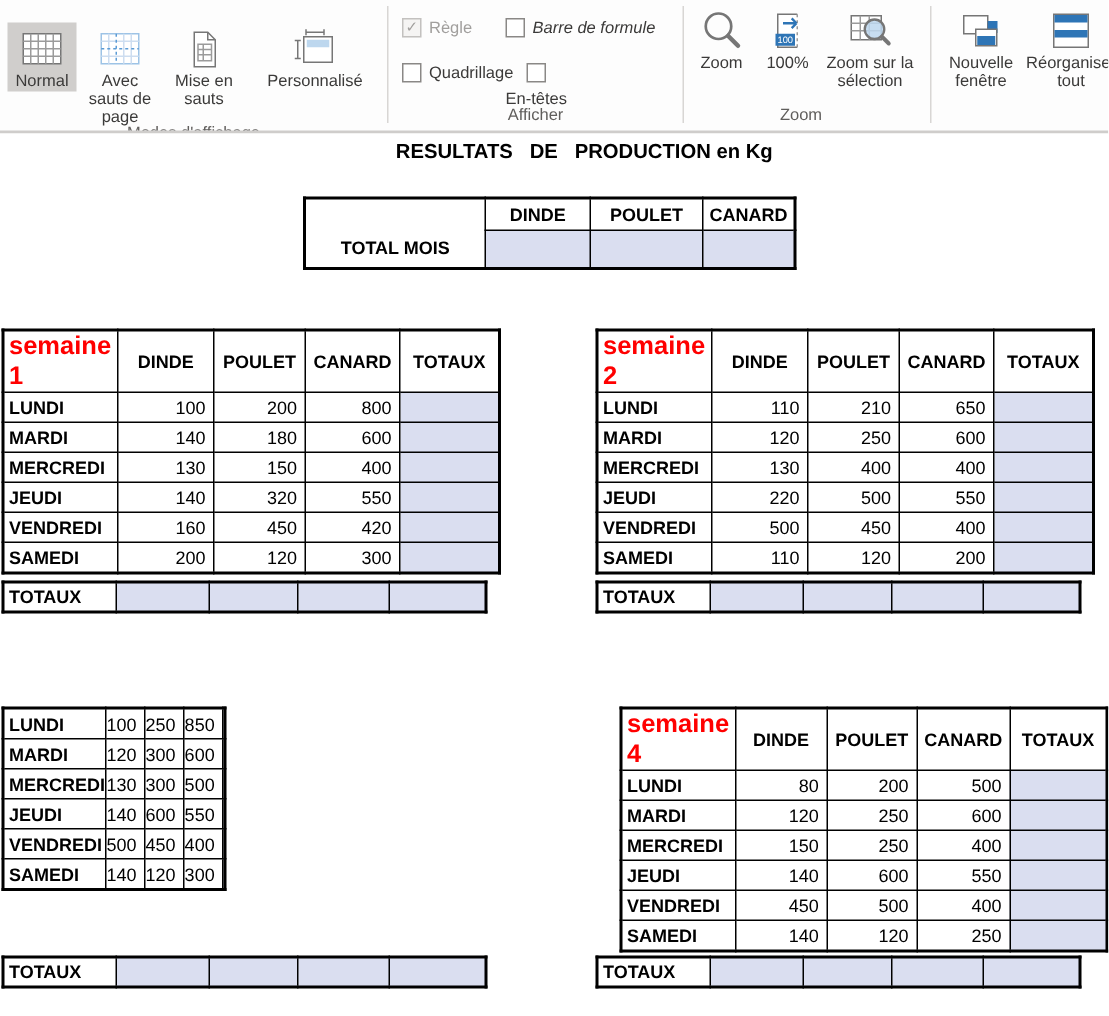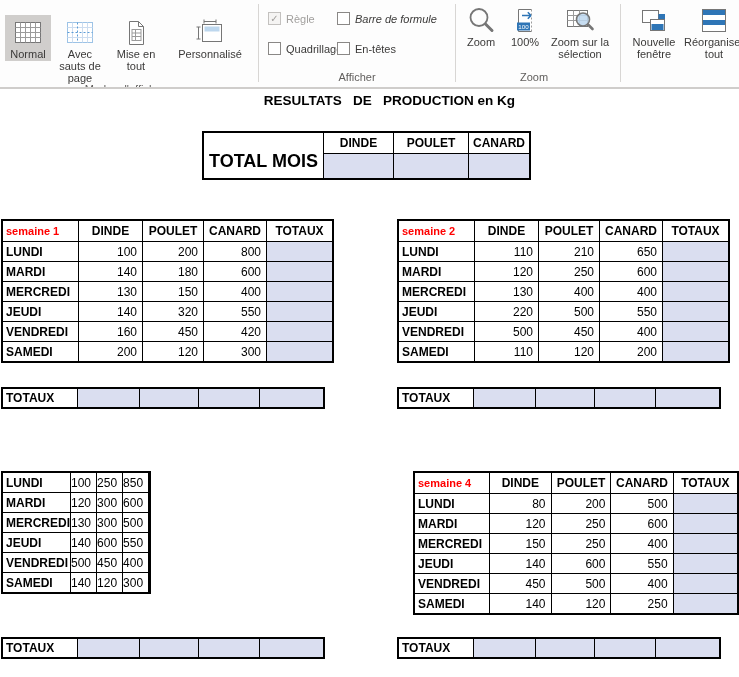--- a/index.html
+++ b/index.html
@@ -31,28 +31,28 @@
 
   
   .sheet{position:absolute;left:0;top:89px;width:739px;height:588px;background:#fff;color:#000;}
   .title{position:absolute;left:0;top:4px;width:739px;text-align:center;
          font-size:13.5px;font-weight:bold;white-space:pre;padding-left:20px;}
 
   table{border-collapse:collapse;table-layout:fixed;}
   .totalmois{position:absolute;left:202px;top:42px;border:2.5px solid #000;font-size:12px;}
   .totalmois th{border:1.5px solid #000;height:20px;font-weight:bold;text-align:center;padding:0;}
   .totalmois .tmc0{width:119px}.totalmois .tmc1{width:69px}.totalmois .tmc2{width:74px}.totalmois .tmc3{width:60px}
-  .tm-label{border:1.5px solid #000;font-size:18px;font-weight:bold;text-align:center;
+  .tm-label{border:1.5px solid #000;font-size:12px;font-weight:bold;text-align:center;
             vertical-align:bottom;padding:0 0 6px 0;}
   .tm-fill{border:1px solid #000;height:22px;background:var(--lav);}
 
   .wk-slot{position:absolute;}
   .wk{border:2px solid #000;font-size:12px;}
   .wk th{border:1px solid #000;height:20px;font-weight:bold;text-align:center;padding:0 1px;background:#fff;}
-  .wk th.wkname{color:var(--red);text-align:left;padding-left:3px;font-size:11px;}
+  .wk th.wkname{color:var(--red);text-align:left;padding-left:3px;font-size:17px;}
   .wk td{border:1px solid #000;height:19px;padding:0;}
   .wk td.day{font-weight:bold;text-align:left;padding-left:3px;}
   .wk td.num{text-align:right;padding-right:5px;}
   .wk td.tot{background:var(--lav);}
   .wk th:nth-child(1),.totrow td:nth-child(1){width:71px;}
   .wk th:nth-child(2),.totrow td:nth-child(2){width:61px;}
   .wk th:nth-child(3),.totrow td:nth-child(3){width:58px;}
   .wk th:nth-child(4),.totrow td:nth-child(4){width:60px;}
   .wk th:nth-child(5),.totrow td:nth-child(5){width:63px;}
 
@@ -93,21 +93,21 @@
         </button>
         <button class="vbtn w54">
           <span class="icon">
             <svg viewBox="0 0 30 28" width="30" height="28">
                 <path d="M8.5 2.5h9l5 5v18h-14z" fill="#fff" stroke="#767676"></path>
                 <path d="M17.5 2.5v5h5" fill="none" stroke="#767676"></path>
                 <rect x="11" y="10.5" width="9" height="11" fill="none" stroke="#9b9b9b"></rect>
                 <path d="M11 14h9M11 17.5h9M14.5 10.5v11" stroke="#9b9b9b"></path>
               </svg>
           </span>
-          <span>Mise en tout</span>
+          <span>Mise en sauts</span>
         </button>
         <button class="vbtn w90">
           <span class="icon">
             <svg viewBox="0 0 30 28" width="30" height="28">
                 <path d="M3.5 8v12M1.5 8h4M1.5 20h4" stroke="#767676" fill="none"></path>
                 <path d="M9 2.5h12M9 .5v4M21 .5v4" stroke="#767676" fill="none"></path>
                 <rect x="7.5" y="5.5" width="19" height="17" fill="#fff" stroke="#767676"></rect>
                 <rect x="9.5" y="7.5" width="15" height="5" fill="#bdd7ee"></rect>
               </svg>
           </span>
@@ -125,21 +125,21 @@
         <span class="cb-label">Règle</span>
       </div>
       <div class="cb" style="left:9px;top:42px;">
         <span class="box"></span>
         <span class="cb-label">Quadrillage</span>
       </div>
       <div class="cb" style="left:78px;top:12px;font-style:italic;">
         <span class="box"></span>
         <span class="cb-label">Barre de formule</span>
       </div>
-      <div class="cb" style="left:78px;top:42px;">
+      <div class="cb" style="left:78px;top:42px;flex-direction:column;">
         <span class="box"></span>
         <span class="cb-label">En-têtes</span>
       </div>
       <div class="glabel">Afficher</div>
     </div>
 
     <div class="vdiv" style="left:455px;"></div>
 
     <div class="rgroup" style="left:452px;width:164px;">
       <div class="btnrow" style="left:6px;">

